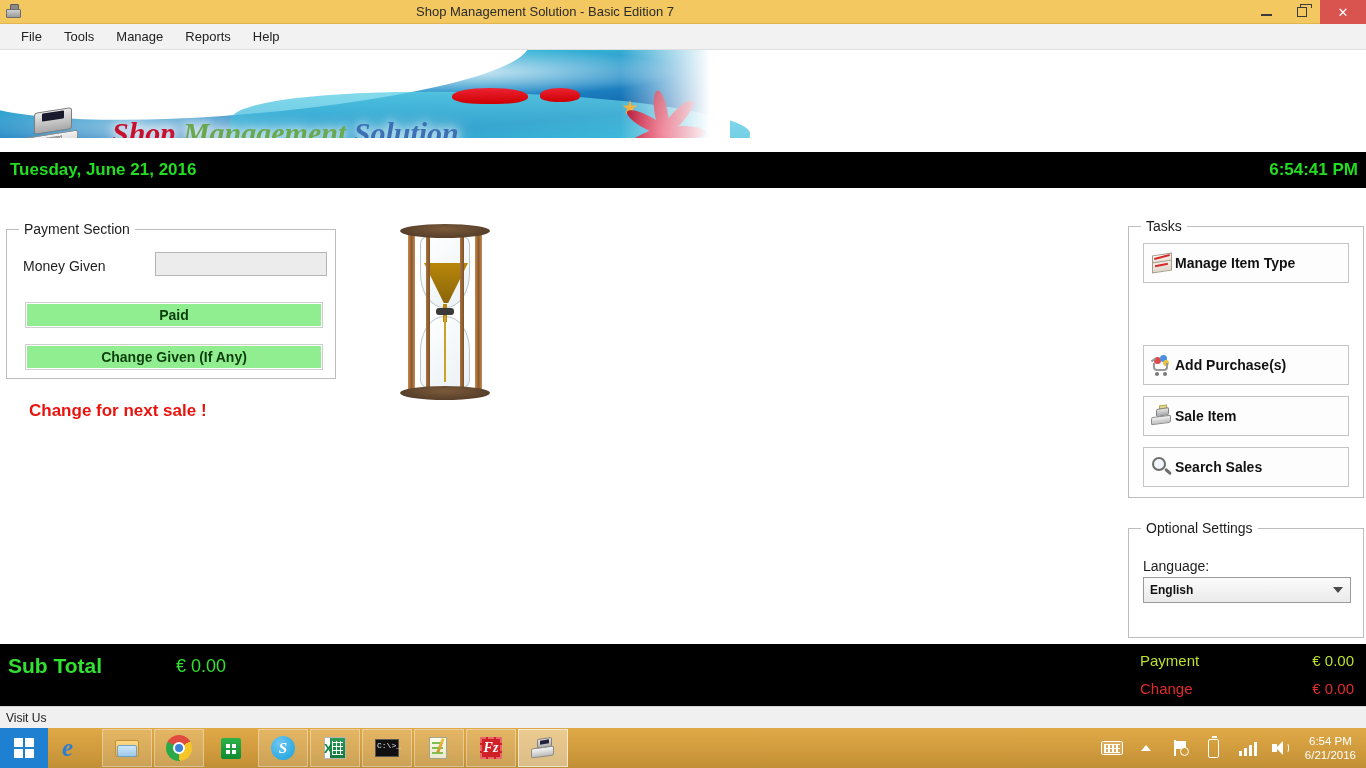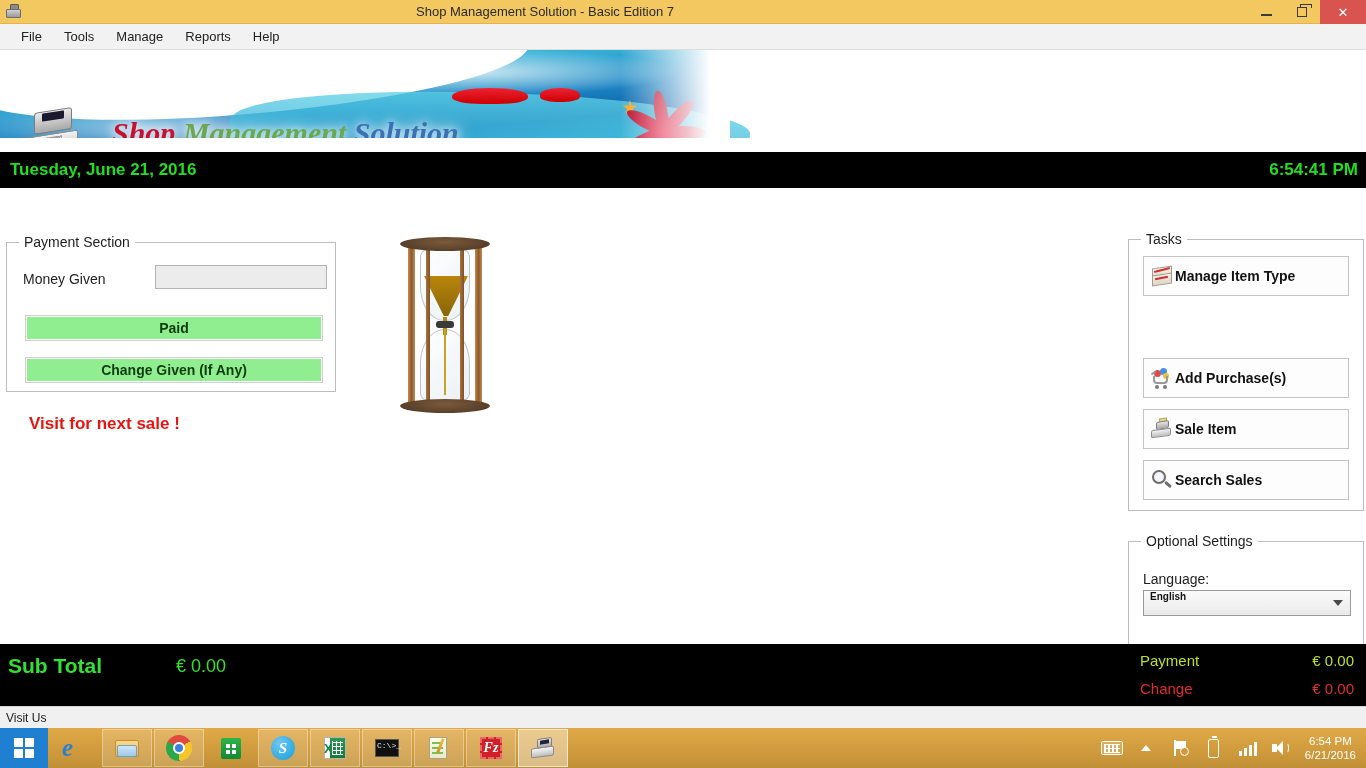--- a/index.html
+++ b/index.html
@@ -128,21 +128,21 @@
   }
   .dt-date {
     position: absolute; left: 10px; color: #22dd22; font-size: 17px; font-weight: bold;
   }
   .dt-time {
     position: absolute; right: 8px; color: #22dd22; font-size: 17px; font-weight: bold;
   }
 
   
   .main {
-    position: absolute; top: 201px; left: 0; width: 1194px; height: 456px;
+    position: absolute; top: 188px; left: 0; width: 1194px; height: 456px;
     background: #ffffff;
   }
 
   
   .groupbox {
     position: absolute; border: 1px solid #bdbdbd; background: #ffffff;
   }
   .groupbox > .gb-title {
     position: absolute; top: -9px; left: 12px; background: #ffffff;
     padding: 0 5px; font-size: 14px; color: #1d1d1d;
@@ -261,23 +261,23 @@
   
   .ic-mag-c { position:absolute; left:2px; top:2px; width:14px; height:14px; border:2.5px solid #6d6d6d; border-radius:50%; background: rgba(235,242,248,.6); }
   .ic-mag-h { position:absolute; left:14px; top:15px; width:8px; height:3px; background:#6d6d6d; transform: rotate(42deg); border-radius:2px; }
 
   
   #settings-group { left: 1128px; top: 340px; width: 236px; height: 110px; }
   .lbl-language { position: absolute; left: 14px; top: 22px; font-size: 14px; color: #1d1d1d; margin-top: 7px; }
   .lang-select {
     position: absolute; left: 14px; top: 48px; width: 208px; height: 26px;
     background: linear-gradient(180deg,#fbfbfb,#eaeaea);
-    border: 1px solid #9b9b9b; font-size: 10px; font-weight: bold; color: #111;
+    border: 1px solid #9b9b9b; font-size: 12px; font-weight: bold; color: #111;
     padding: 0 6px; font-family: "Liberation Sans", sans-serif;
-    display: flex; cursor: pointer;
+    display: flex; align-items: center; cursor: pointer;
   }
   .lang-caret {
     position: absolute; right: 7px; top: 50%; transform: translateY(-50%);
     width: 0; height: 0; border-left: 5px solid transparent; border-right: 5px solid transparent;
     border-top: 6px solid #4a4a4a;
   }
 
   
   .totals {
     position: absolute; top: 644px; left: 0; width: 1366px; height: 62px;
@@ -458,21 +458,21 @@
 
 <div class="main">
 
   <div class="groupbox" id="payment-group">
     <div class="gb-title">Payment Section</div>
     <div class="lbl-money">Money Given</div>
     <input class="money-input" type="text" value="" style="">
     <button class="greenbtn" id="btn-paid">Paid</button>
     <button class="greenbtn" id="btn-change">Change Given (If Any)</button>
   </div>
-  <div class="ready-msg">Visit for next sale !</div>
+  <div class="ready-msg">Change for next sale !</div>
 
   <div class="hourglass">
     <div class="hg-glass">
       <div class="hg-bulb top">
           <div class="hg-sand"></div>
         </div>
       <div class="hg-bulb bottom"></div>
       <div class="hg-neck"></div>
       <div class="hg-stream"></div>
       <div class="hg-ring"></div>

